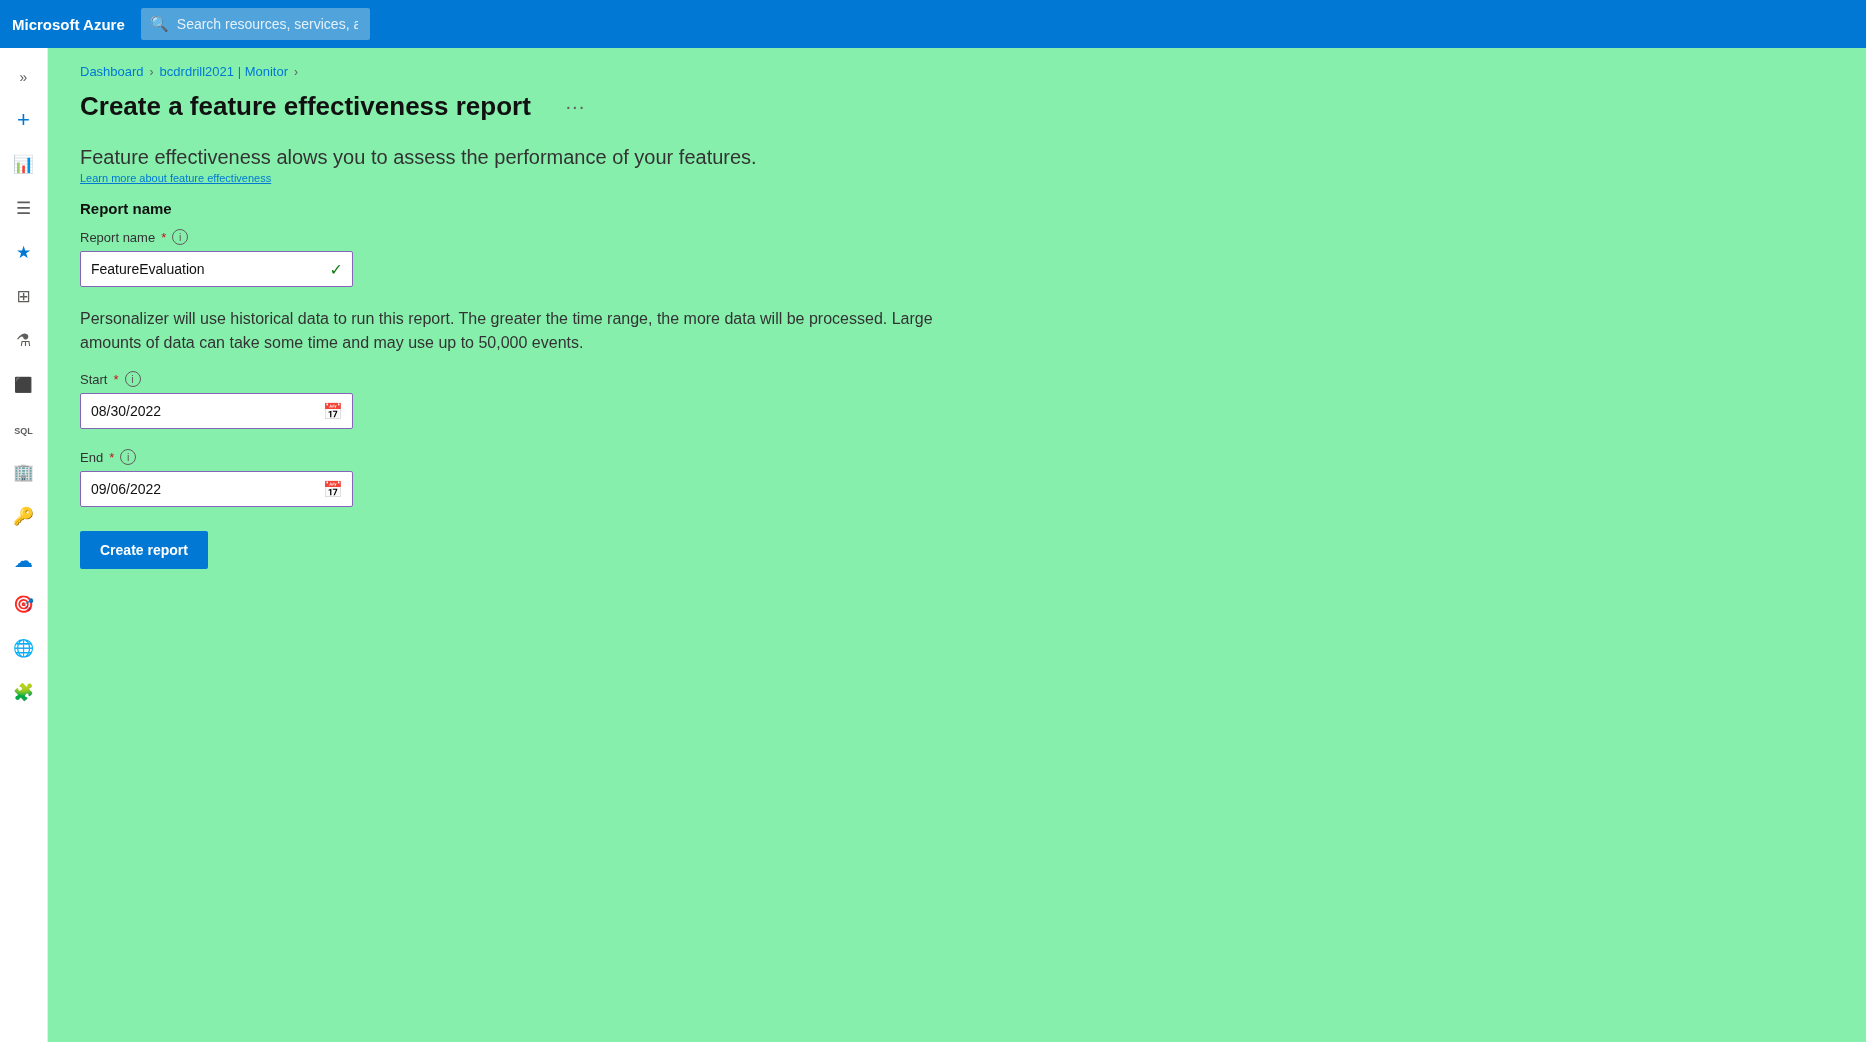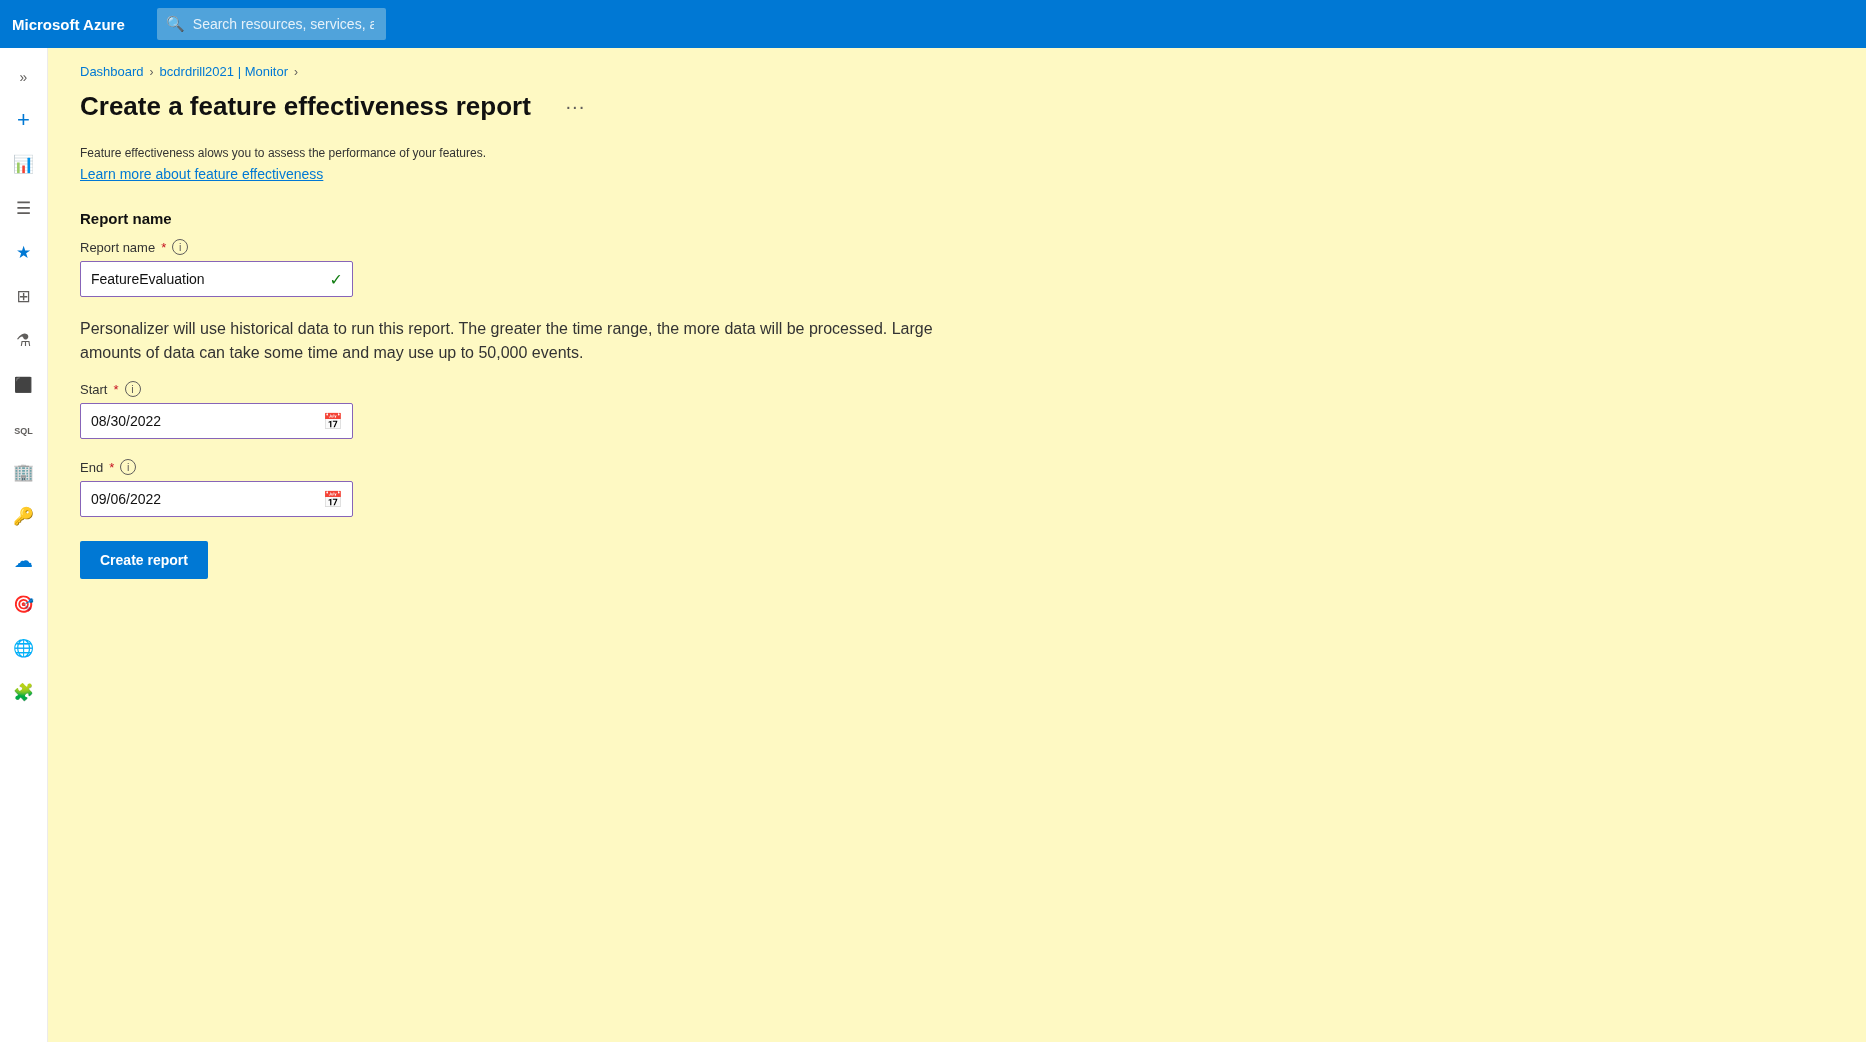--- a/index.html
+++ b/index.html
@@ -5,21 +5,21 @@
     * { box-sizing: border-box; margin: 0; padding: 0; }
     body { font-family: 'Segoe UI', Arial, sans-serif; font-size: 14px; color: #333; background: #f3f2f1; display: flex; flex-direction: column; height: 100vh; overflow: hidden; }
 
     
     .topbar {
       background: #0078d4;
       height: 48px;
       display: flex;
       align-items: center;
       padding: 0 12px;
-      gap: 32px;
+      gap: 16px;
       flex-shrink: 0;
     }
     .topbar-brand {
       color: white;
       font-weight: 700;
       font-size: 15px;
       white-space: nowrap;
     }
     .topbar-search {
       flex: 1;
@@ -77,21 +77,21 @@
       cursor: pointer;
       border-radius: 4px;
       color: #605e5c;
       font-size: 18px;
     }
     .sidebar-item.active { color: #0078d4; }
 
     
     .content {
       flex: 1;
-      background: #fef9c3;
+      background: #86efac;
       overflow-y: auto;
       padding: 16px 32px 32px 32px;
     }
 
     
     .breadcrumb {
       display: flex;
       align-items: center;
       gap: 6px;
       color: #0078d4;
@@ -119,30 +119,30 @@
       cursor: pointer;
       font-size: 20px;
       color: #605e5c;
       padding: 2px 6px;
       border-radius: 4px;
     }
 
     
     .description {
       color: #333;
-      font-size: 12px;
-      margin-bottom: 6px;
+      font-size: 20px;
+      margin-bottom: 0;
     }
     .learn-more-link {
       color: #0078d4;
       text-decoration: underline;
-      font-size: 14px;
+      font-size: 11px;
       cursor: pointer;
       display: inline-block;
-      margin-bottom: 28px;
+      margin-bottom: 16px;
     }
 
     
     .section-heading {
       font-size: 15px;
       font-weight: 700;
       color: #111;
       margin-bottom: 12px;
     }
 

